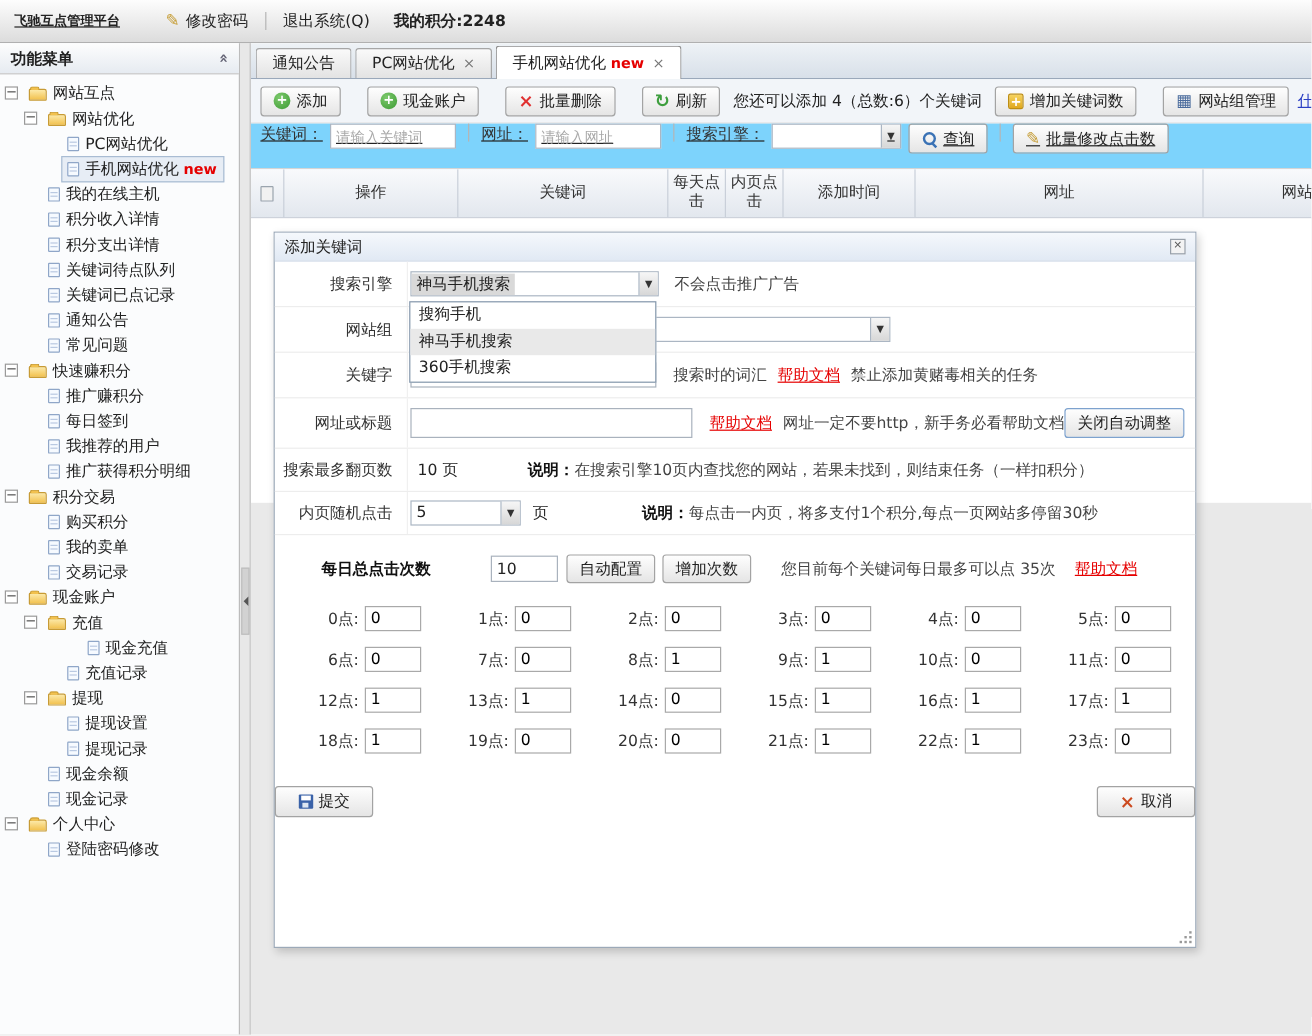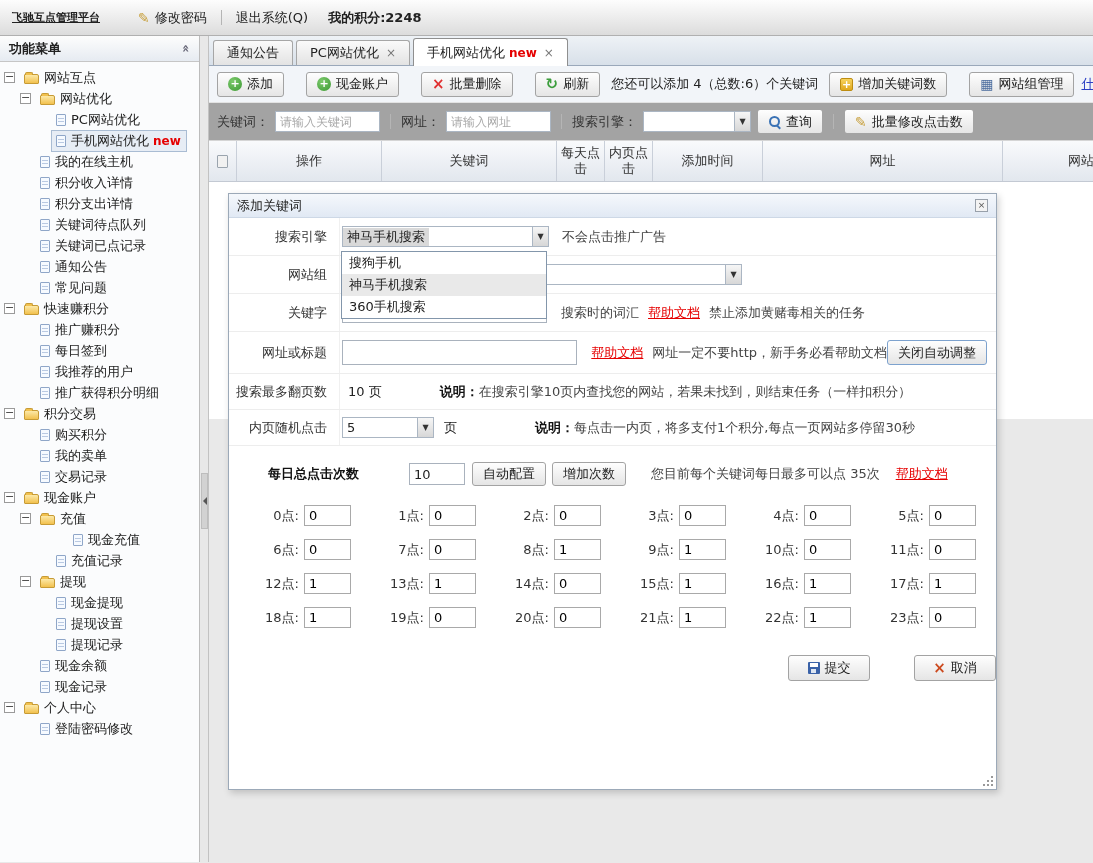--- a/index.html
+++ b/index.html
@@ -48,21 +48,21 @@
   .toolbar { height:37px; flex:none; display:flex; align-items:center; padding:0 8px; gap:7px; background:#f2f5f9; border-bottom:1px solid #e2e2e2; white-space:nowrap; overflow:hidden; }
   .btn { display:inline-flex; align-items:center; justify-content:center; gap:5px; height:25px; padding:0 10px; background:linear-gradient(#fefefe,#e5e5e5); border:1px solid #a3a3a3; border-radius:3px; color:#222; font-size:13px; flex:none; }
   .ic-plus-green { width:14px; height:14px; flex:none; border-radius:50%; background:radial-gradient(circle at 35% 30%,#7cc96c,#3c9a33); color:#fff; font-weight:bold; font-size:11px; line-height:14px; text-align:center; }
   .ic-x-red { color:#e03030; font-weight:bold; font-size:15px; line-height:1; }
   .ic-refresh { color:#3d9e3d; font-weight:bold; font-size:15px; line-height:1; }
   .ic-plus-yellow { width:13px; height:13px; flex:none; background:linear-gradient(#f7d35e,#e0a81d); border:1px solid #bd8d12; border-radius:2px; color:#fff; font-weight:bold; font-size:11px; line-height:12px; text-align:center; }
   .ic-table { color:#4a6b9d; font-size:14px; line-height:1; }
   .link-blue { color:#2b3fc4; text-decoration:underline; }
   .quota { color:#222; margin:0 4px; }
 
-  .filterbar { height:38px; flex:none; display:flex; align-items:center; padding:0 8px; gap:6px; background:#a3a3a3; border-bottom:1px solid #d5d5d5; white-space:nowrap; }
+  .filterbar { height:38px; flex:none; display:flex; align-items:flex-start; padding:0 8px; gap:6px; background:#7dd3fc; border-bottom:1px solid #d5d5d5; white-space:nowrap;text-decoration:underline; }
   .fb-label { color:#333; }
   .fb-input { width:105px; height:21px; border:1px solid #abb6c3; padding:0 4px; font-size:12px; font-family:inherit; color:#333; background:#fff; }
   .fb-input::placeholder { color:#a9a9a9; }
   .combo { display:flex; align-items:center; height:21px; border:1px solid #abb6c3; background:#fff; }
   .combo-text { flex:1; padding:0 4px; overflow:hidden; }
   .combo-text.hl { background:#d9d9d9; flex:none; }
   .combo-arrow { width:16px; align-self:stretch; background:linear-gradient(#f6f6f6,#d7d7d7); border-left:1px solid #abb6c3; display:flex; align-items:center; justify-content:center; font-size:8px; color:#333; }
   .ic-lens { width:13px; height:13px; position:relative; flex:none; }
   .ic-lens::before { content:""; position:absolute; left:1px; top:1px; width:7px; height:7px; border:2px solid #3a72b5; border-radius:50%; }
   .ic-lens::after { content:""; position:absolute; right:0; bottom:0; width:5px; height:2px; background:#3a72b5; transform:rotate(45deg); }
@@ -92,21 +92,21 @@
   .dd-option { height:22px; line-height:22px; padding:0 7px; color:#222; white-space:nowrap; }
   .dd-option.hi { background:#e9e9e9; }
 
   .dlg-sec2 { padding-top:15px; }
   .daily-row { display:flex; align-items:center; height:26px; }
   .daily-row .dlg-label { font-weight:bold; color:#111;margin-left:32px; }
   .hours-grid { display:grid; grid-template-columns:repeat(6,125px); row-gap:13px; margin:18px 0 0 24px; }
   .hour-cell { display:flex; align-items:center; }
   .hour-label { width:46px; text-align:right; margin-right:5px; color:#333; white-space:nowrap; }
   .hour-input { width:47px; height:21px; border:1px solid #a9a9a9; padding:0 4px; font-size:13px; font-family:inherit; }
-  .dlg-footer { display:flex; justify-content:flex-end; gap:44px; margin-top:27px; }
+  .dlg-footer { display:flex; justify-content:space-between; gap:44px; margin-top:27px; }
   .btn-footer { width:82px; height:26px; }
   .ic-floppy { width:12px; height:12px; flex:none; background:#3a62a8; border-radius:1px; position:relative; }
   .ic-floppy::before { content:""; position:absolute; top:1px; left:2px; right:2px; height:4px; background:#fff; }
   .ic-floppy::after { content:""; position:absolute; bottom:1px; left:3px; width:5px; height:4px; background:#dde6f2; }
   .ic-x-orange { color:#cc4a1f; font-weight:bold; font-size:15px; line-height:1; }
   .resize-grip { position:absolute; right:3px; bottom:3px; width:12px; height:12px; }
   .resize-grip::before { content:""; position:absolute; right:0; bottom:0; width:2px; height:2px; background:#999;
     box-shadow:-4px 0 #999,-8px 0 #999,0 -4px #999,-4px -4px #999,0 -8px #999; }
 </style>
 </head>
@@ -306,27 +306,20 @@
           <span class="expander">−</span>
           <span class="ti-body">
             <span class="icon-folder"></span>
             <span class="ti-label">提现</span>
           </span>
         </div>
         <div class="tree-item" style="padding-left: 36px;">
           <span class="spacer"></span>
           <span class="ti-body">
             <span class="icon-page"></span>
-            <span class="ti-label">现金提现</span>
-          </span>
-        </div>
-        <div class="tree-item" style="padding-left: 36px;">
-          <span class="spacer"></span>
-          <span class="ti-body">
-            <span class="icon-page"></span>
             <span class="ti-label">提现设置</span>
           </span>
         </div>
         <div class="tree-item" style="padding-left: 36px;">
           <span class="spacer"></span>
           <span class="ti-body">
             <span class="icon-page"></span>
             <span class="ti-label">提现记录</span>
           </span>
         </div>

